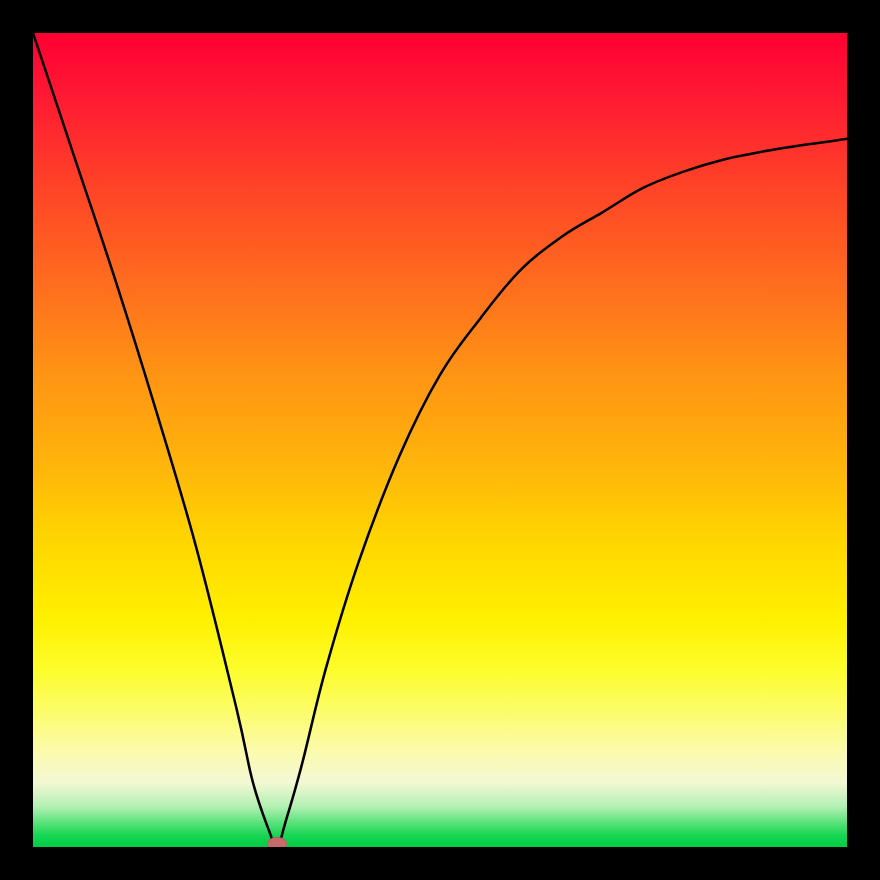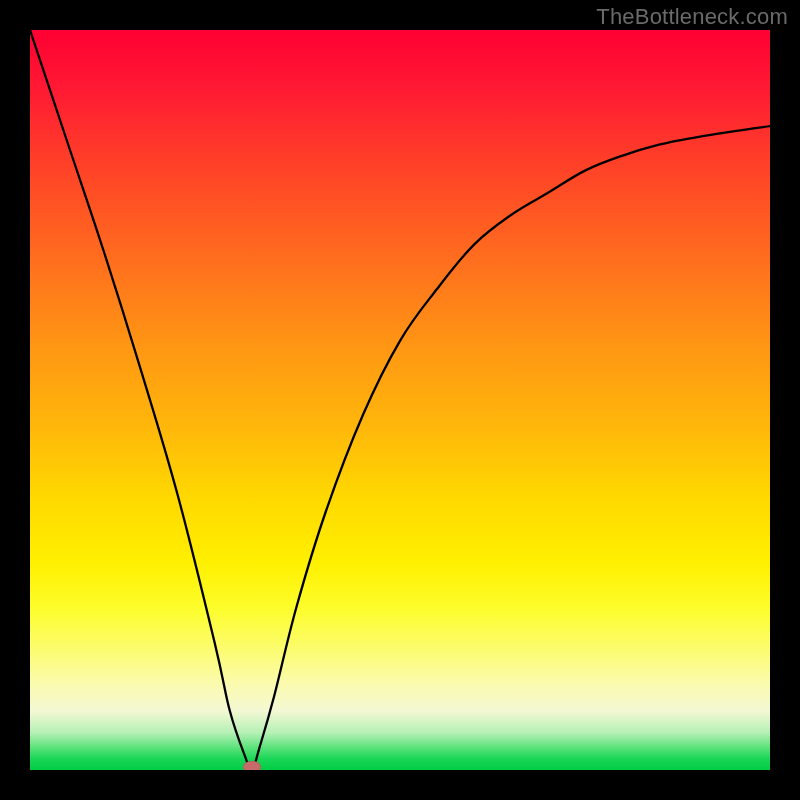--- a/index.html
+++ b/index.html
@@ -72,21 +72,20 @@
     background: #c76a6a;
     border-radius: 50% / 55%;
     transform: translate(-50%, -50%);
     box-shadow: 0 0 0 0.5px rgba(0,0,0,0.15) inset;
   }
 </style>
 </head>
 <body>
 
 <div class="chart-container">
-  <div class="watermark">TheBottleneck.com</div>
 
   <div class="plot-area">
     <div class="gradient-bg"></div>
 
     <svg class="curve" viewBox="0 0 740 740" preserveAspectRatio="none">
       <path fill="none" stroke="#000" stroke-width="2.3" stroke-linecap="round" d="M 0.00 0.00 C 6.66 19.98, 23.68 71.04, 37.00 111.00 C 50.32 150.96, 60.68 180.71, 74.00 222.00 C 87.32 263.29, 97.68 296.44, 111.00 340.40 C 124.32 384.36, 134.68 416.92, 148.00 466.20 C 161.32 515.48, 175.68 575.57, 185.00 614.20 C 194.32 652.83, 194.47 660.82, 199.80 680.80 C 205.13 700.78, 210.60 714.54, 214.60 725.20 C 218.60 735.86, 219.34 741.33, 222.00 740.00 C 224.66 738.67, 225.40 731.12, 229.40 717.80 C 233.40 704.48, 237.54 691.31, 244.20 666.00 C 250.86 640.69, 257.08 610.50, 266.40 577.20 C 275.72 543.90, 284.01 515.63, 296.00 481.00 C 307.99 446.37, 319.68 415.44, 333.00 384.80 C 346.32 354.16, 356.68 333.44, 370.00 310.80 C 383.32 288.16, 393.68 276.32, 407.00 259.00 C 420.32 241.68, 430.68 227.92, 444.00 214.60 C 457.32 201.28, 467.68 194.32, 481.00 185.00 C 494.32 175.68, 504.68 170.79, 518.00 162.80 C 531.32 154.81, 541.68 147.26, 555.00 140.60 C 568.32 133.94, 578.68 130.46, 592.00 125.80 C 605.32 121.14, 615.68 118.03, 629.00 114.70 C 642.32 111.37, 652.68 109.70, 666.00 107.30 C 679.32 104.90, 689.68 103.38, 703.00 101.38 C 716.32 99.38, 733.34 97.13, 740.00 96.20"></path>
     </svg>
 
     <div class="marker" style="left: 222px; top: 737px; background: rgb(199, 106, 106);"></div>
   </div>

